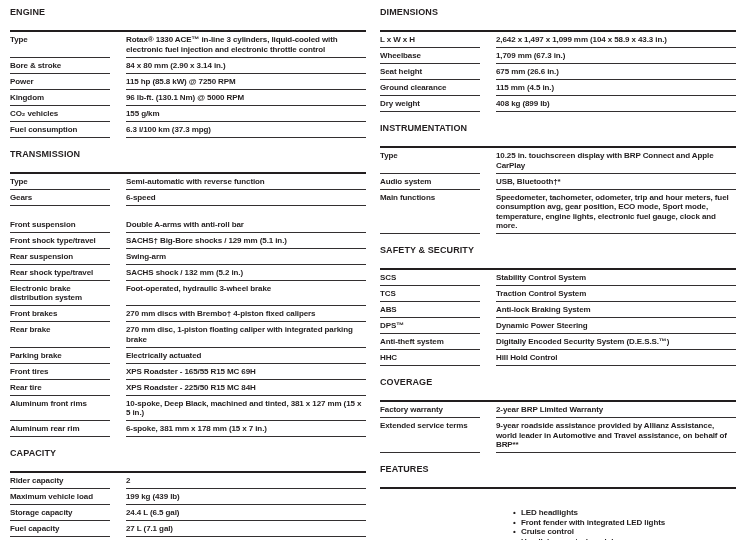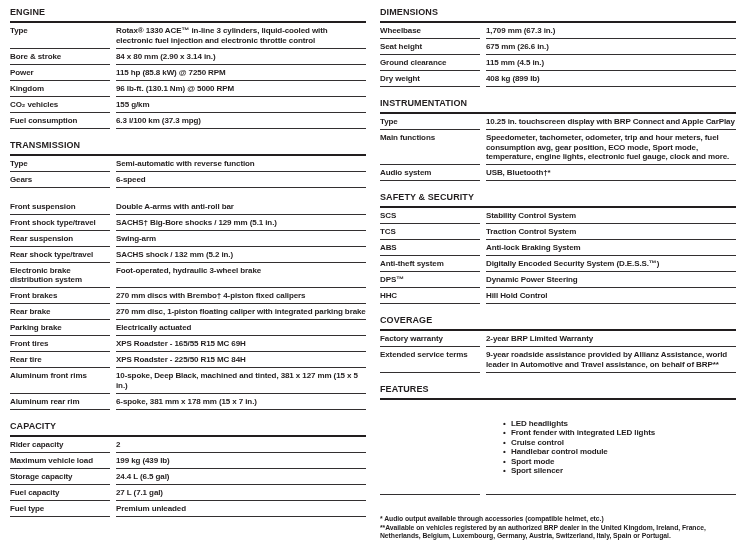--- a/index.html
+++ b/index.html
@@ -28,27 +28,27 @@
   }
   .spec-section {
     margin-bottom: 11px;
   }
   .section-title {
     margin: 0;
     font-size: 9px;
     font-weight: bold;
     letter-spacing: 0.1px;
     line-height: 11px;
-    padding-bottom: 3px;
+    padding-bottom: 12px;
     border-bottom: 2.5px solid #221e1f;
     text-transform: uppercase;
   }
   .spec-row {
     display: flex;
-    gap: 6px;
+    gap: 16px;
   }
   .spec-label {
     width: 100px;
     flex: 0 0 100px;
     box-sizing: border-box;
   }
   .spec-value {
     flex: 1 1 auto;
     min-width: 0;
   }
@@ -201,20 +201,24 @@
           <div class="spec-row">
             <div class="spec-label">Fuel type</div>
             <div class="spec-value">Premium unleaded</div>
           </div>
         </section>
       </div>
     <div class="col" id="col-right">
         <section class="spec-section">
           <h2 class="section-title">DIMENSIONS</h2>
           <div class="spec-row">
+            <div class="spec-label">L x W x H</div>
+            <div class="spec-value">2,642 x 1,497 x 1,099 mm (104 x 58.9 x 43.3 in.)</div>
+          </div>
+          <div class="spec-row">
             <div class="spec-label">Wheelbase</div>
             <div class="spec-value">1,709 mm (67.3 in.)</div>
           </div>
           <div class="spec-row">
             <div class="spec-label">Seat height</div>
             <div class="spec-value">675 mm (26.6 in.)</div>
           </div>
           <div class="spec-row">
             <div class="spec-label">Ground clearance</div>
             <div class="spec-value">115 mm (4.5 in.)</div>
@@ -224,49 +228,49 @@
             <div class="spec-value">408 kg (899 lb)</div>
           </div>
         </section>
         <section class="spec-section">
           <h2 class="section-title">INSTRUMENTATION</h2>
           <div class="spec-row">
             <div class="spec-label">Type</div>
             <div class="spec-value">10.25 in. touchscreen display with BRP Connect and Apple CarPlay</div>
           </div>
           <div class="spec-row">
+            <div class="spec-label">Audio system</div>
+            <div class="spec-value">USB, Bluetooth†*</div>
+          </div>
+          <div class="spec-row">
             <div class="spec-label">Main functions</div>
             <div class="spec-value">Speedometer, tachometer, odometer, trip and hour meters, fuel consumption avg, gear position, ECO mode, Sport mode, temperature, engine lights, electronic fuel gauge, clock and more.</div>
           </div>
-          <div class="spec-row">
-            <div class="spec-label">Audio system</div>
-            <div class="spec-value">USB, Bluetooth†*</div>
-          </div>
         </section>
         <section class="spec-section">
           <h2 class="section-title">SAFETY &amp; SECURITY</h2>
           <div class="spec-row">
             <div class="spec-label">SCS</div>
             <div class="spec-value">Stability Control System</div>
           </div>
           <div class="spec-row">
             <div class="spec-label">TCS</div>
             <div class="spec-value">Traction Control System</div>
           </div>
           <div class="spec-row">
             <div class="spec-label">ABS</div>
             <div class="spec-value">Anti-lock Braking System</div>
           </div>
           <div class="spec-row">
+            <div class="spec-label">DPS™</div>
+            <div class="spec-value">Dynamic Power Steering</div>
+          </div>
+          <div class="spec-row">
             <div class="spec-label">Anti-theft system</div>
             <div class="spec-value">Digitally Encoded Security System (D.E.S.S.™)</div>
-          </div>
-          <div class="spec-row">
-            <div class="spec-label">DPS™</div>
-            <div class="spec-value">Dynamic Power Steering</div>
           </div>
           <div class="spec-row">
             <div class="spec-label">HHC</div>
             <div class="spec-value">Hill Hold Control</div>
           </div>
         </section>
         <section class="spec-section">
           <h2 class="section-title">COVERAGE</h2>
           <div class="spec-row">
             <div class="spec-label">Factory warranty</div>

